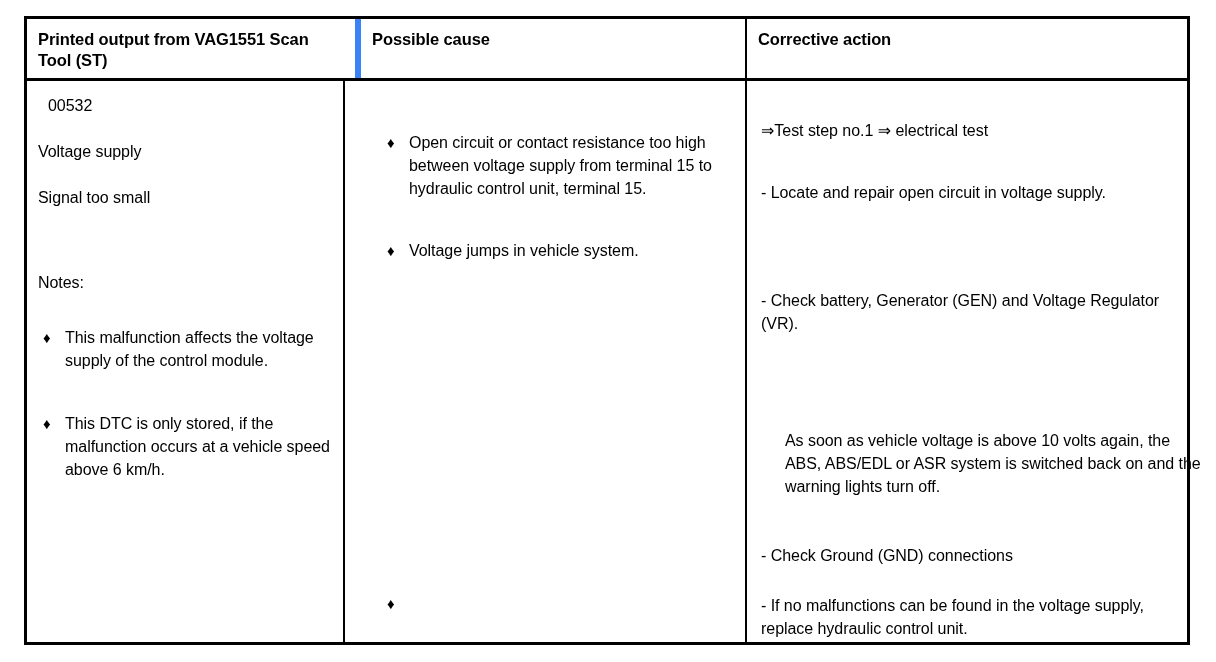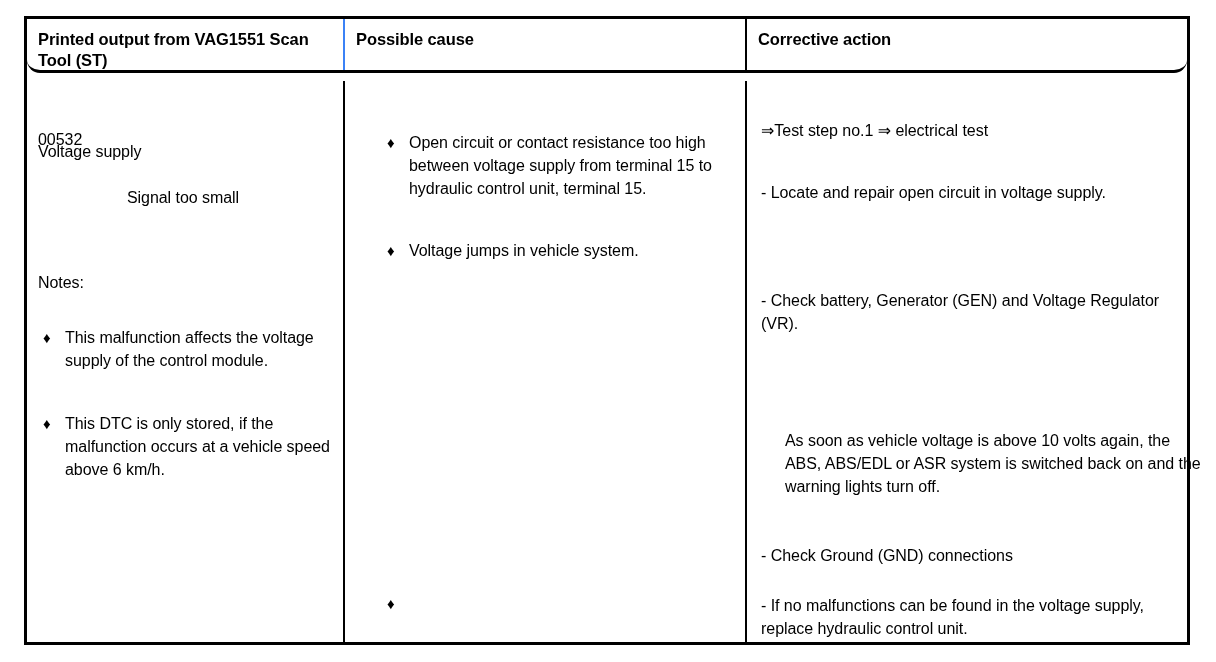--- a/index.html
+++ b/index.html
@@ -26,34 +26,33 @@
     box-sizing: border-box;
     border: 3px solid #000000;
   }
 
   
   .header-row {
     position: absolute;
     left: 0;
     top: 0;
     width: 100%;
-    height: 54px;
+    height: 62px;
     border-bottom: 3px solid #000000;
     box-sizing: border-box;
-    border-radius: 13px;
   }
   .hcell {
     position: absolute;
     top: 0;
     height: 100%;
     box-sizing: border-box;
     padding: 10px 0 0 11px;
   }
   .hcell-1 { left: 0px;   width: 316px; }
-  .hcell-2 { left: 316px; width: 402px; border-left: 2px solid #3b82f6; }
+  .hcell-2 { left: 328px; width: 402px; border-left: 6px solid #3b82f6; }
   .hcell-3 { left: 718px; width: 445px; border-left: 2px solid #000000; }
   .hcell .htext {
     font-size: 16.5px;
     font-weight: bold;
     line-height: 21px;
     letter-spacing: -0.1px;
   }
 
   
   .body-row {
@@ -91,23 +90,23 @@
   }
   .bullet .marker {
     position: absolute;
     left: 0;
     top: 0;
     font-size: 15px;
     line-height: 23px;
   }
 
   
-  .c1-code      { left: 11px; top: 13px;  width: 290px; margin-top: 34px; }
+  .c1-code      { left: 21px; top: 13px;  width: 290px; }
   .c1-name      { left: 11px; top: 59px;  width: 290px; }
-  .c1-signal    { left: 11px; top: 105px; width: 290px; text-align: center; }
+  .c1-signal    { left: 11px; top: 105px; width: 290px; }
   .c1-notes     { left: 11px; top: 190px; width: 290px; }
   .c1-note-1    { left: 16px; top: 245px; width: 285px; }
   .c1-note-2    { left: 16px; top: 331px; width: 285px; }
 
   
   .c2-b1 { left: 42px; top: 50px;  width: 345px; }
   .c2-b2 { left: 42px; top: 158px; width: 345px; }
   .c2-b3 { left: 42px; top: 511px; width: 345px; }
 
   

